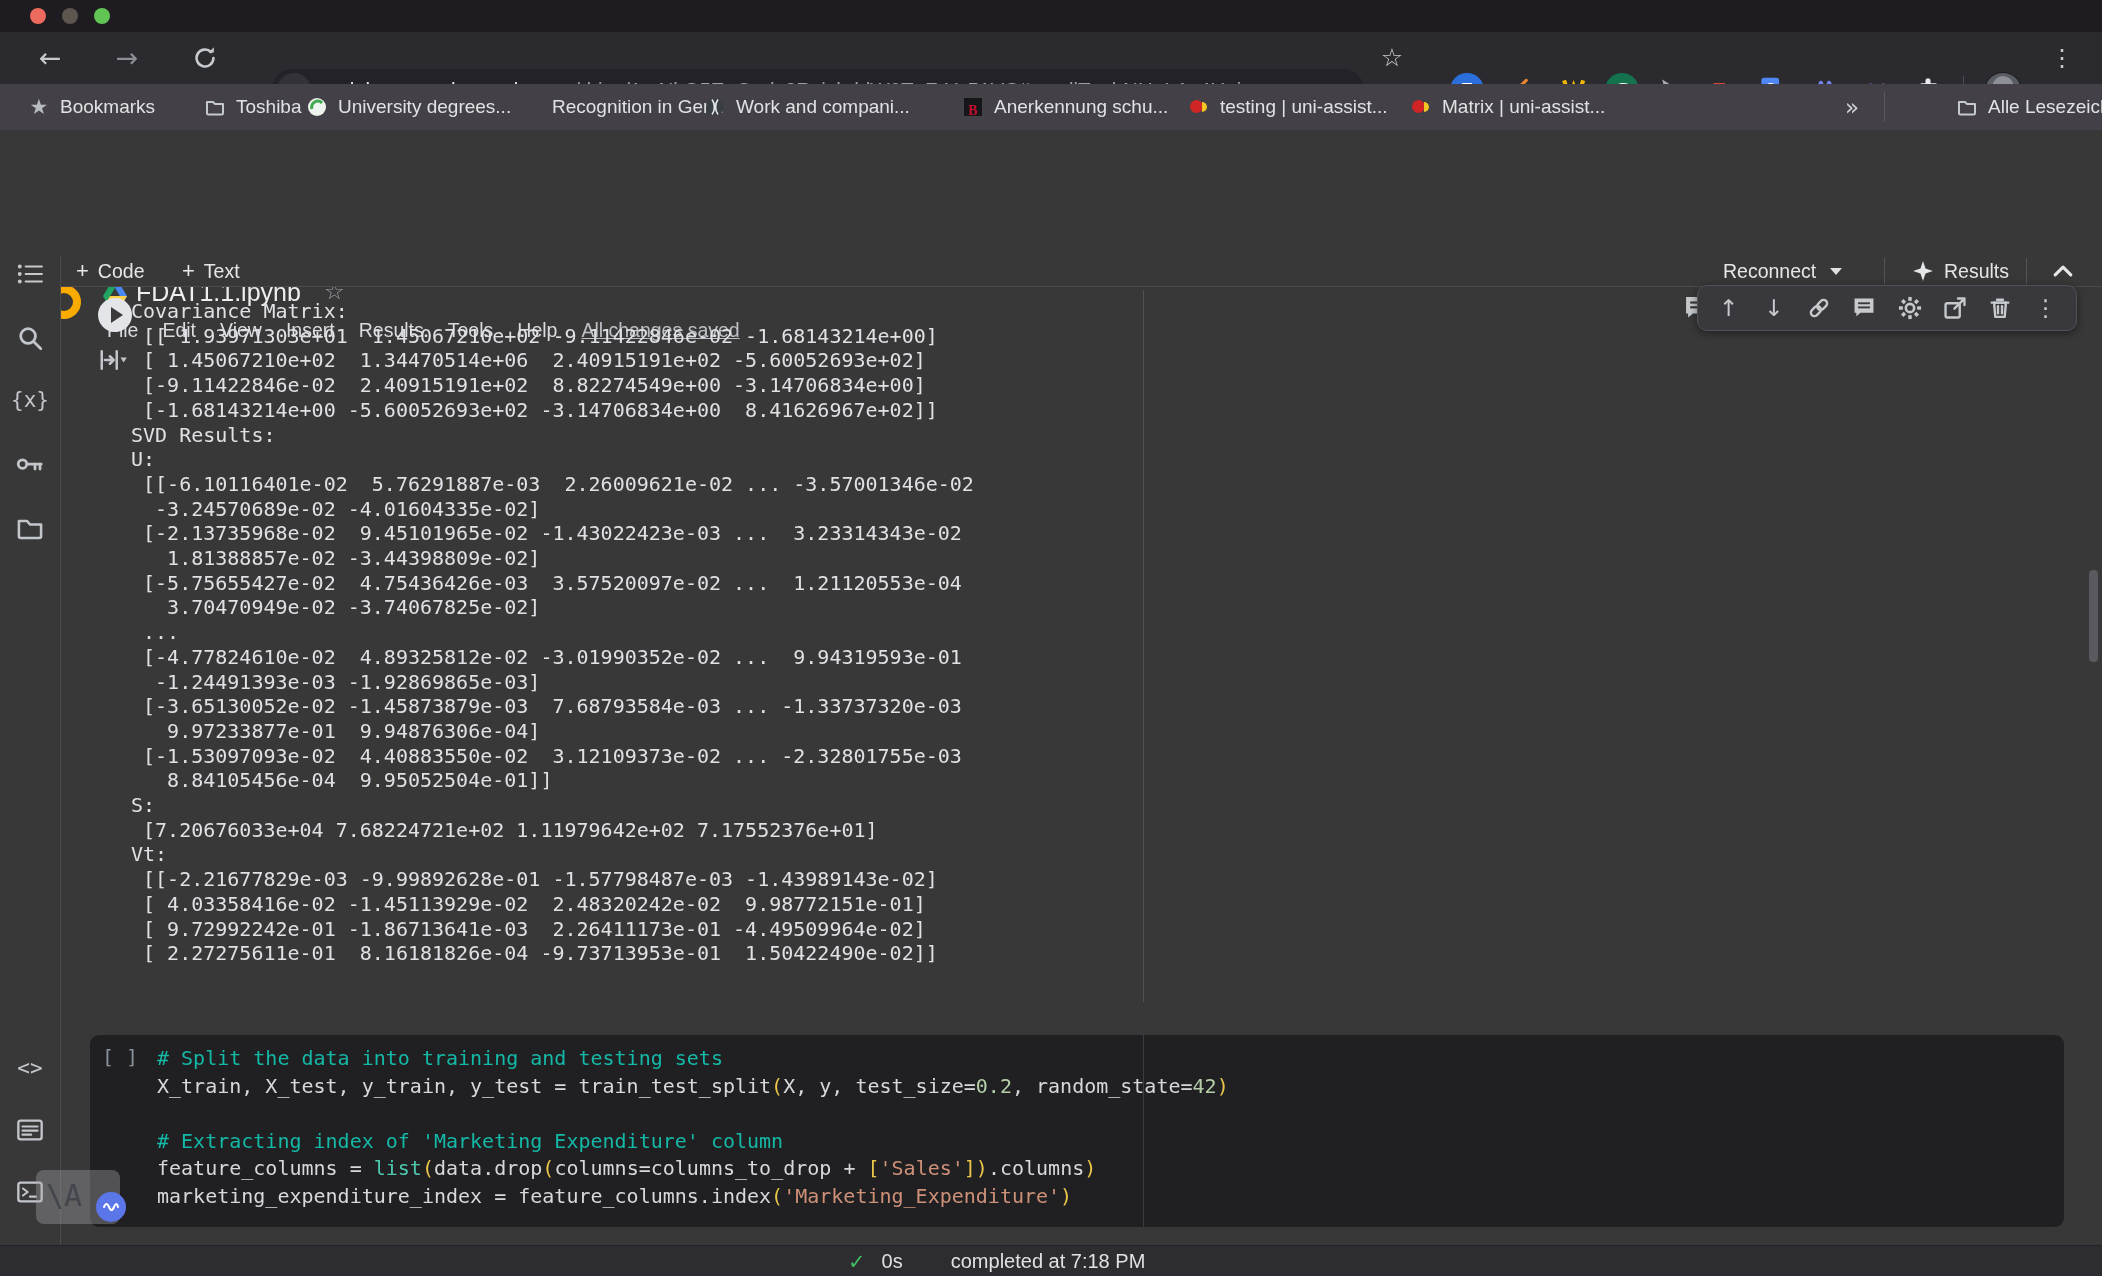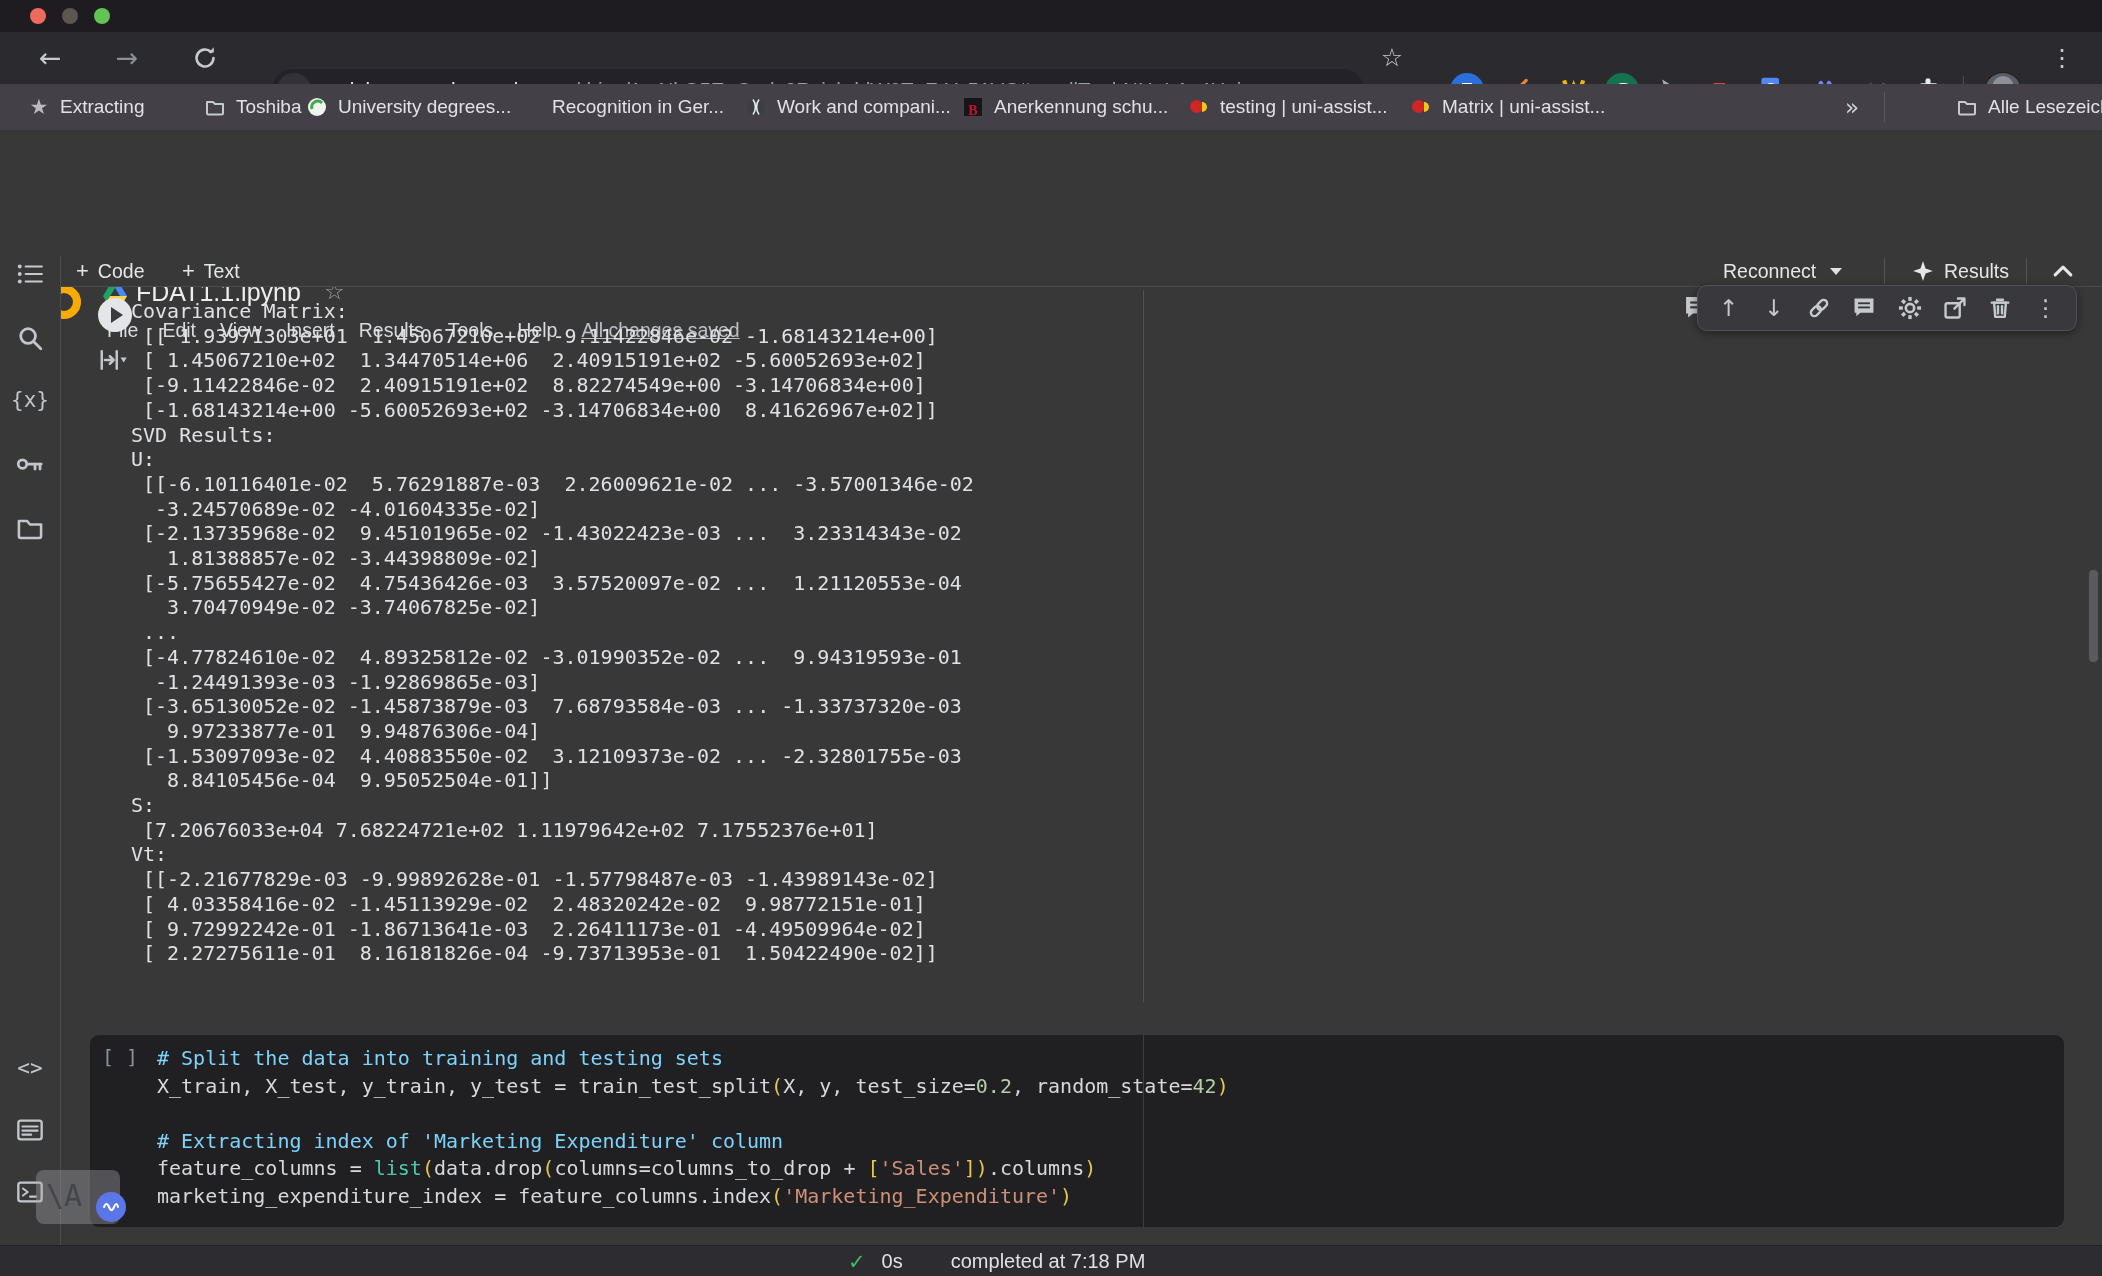--- a/index.html
+++ b/index.html
@@ -66,21 +66,21 @@
   #output-pre{left:41px;top:11px;font-size:20px;line-height:24.7px;color:#dfe1e5;white-space:pre;margin:0;}
   #cell-toolbar{left:1607px;top:-3px;width:378px;height:44px;background:#39393d;border:1px solid #515156;border-radius:10px;
       box-shadow:0 2px 8px rgba(0,0,0,.45);display:flex;align-items:center;justify-content:space-evenly;}
   .ct-ico{color:#c6cacd;font-size:23px;line-height:1;display:flex;align-items:center;justify-content:center;width:30px;height:30px;}
 
   #code-cell{left:90px;top:1035px;width:1974px;height:192px;background:#202023;border-radius:9px;}
   #ruler-2{left:1053px;top:0;width:1px;height:192px;background:#3d3d41;}
   #code-gutter{left:12px;top:10px;font-size:20px;color:#8a9199;}
   #code-pre{left:67px;top:10px;font-size:20px;line-height:27.5px;white-space:pre;}
   .code-line{height:27.5px;}
-  .tok-d{color:#d6d8db;} .tok-c{color:#7dd3fc;} .tok-s{color:#ce9178;}
+  .tok-d{color:#d6d8db;} .tok-c{color:#14b8a6;} .tok-s{color:#ce9178;}
   .tok-n{color:#b5cea8;} .tok-b{color:#4ec9b0;} .tok-p{color:#e9c64a;}
 
   
   #watermark{left:36px;top:1170px;width:84px;height:54px;background:rgba(165,165,170,.38);border-radius:8px;}
   #watermark .wm-txt{position:absolute;left:10px;top:8px;font-size:30px;color:#43464c;}
   #wm-blue{left:96px;top:1192px;width:30px;height:30px;border-radius:50%;background:#5b76e8;display:flex;align-items:center;justify-content:center;}
 
   
   #status-bar{left:0;top:1245px;width:2102px;height:31px;background:#2d2c31;border-top:1px solid #232227;}
   #status-group{left:848px;top:0;height:31px;display:flex;align-items:center;font-size:20px;color:#dfe1e3;}
@@ -189,21 +189,21 @@
         </svg>
     </div>
     <div id="toolbar-divider-v" class="abs"></div>
     <div id="browser-avatar" class="abs"></div>
     <div class="abs navbtn glyph" style="left:2040px;font-size:24px">⋮</div>
   </div>
 
   <div id="bookmarks-bar" class="abs">
     <div class="abs bm" style="left:28px">
       <span class="bm-ico glyph" style="color:#b9bcbf;font-size:21px">★</span>
-      <span>Extracting</span>
+      <span>Bookmarks</span>
     </div>
     <div class="abs bm" style="left:204px">
       <span class="bm-ico">
           <svg width="22" height="22" viewBox="0 0 22 22">
             <path class="ico" d="M3 6 h6 l2 2 h8 v9 a1.5 1.5 0 0 1-1.5 1.5 h-13 A1.5 1.5 0 0 1 3 17 z"></path>
           </svg>
         </span>
       <span>Toshiba</span>
     </div>
     <div class="abs bm" style="left:306px">
@@ -222,21 +222,21 @@
           <i style="background:#fff"></i>
         <i style="background:#fc0"></i>
           <i style="background:#d23"></i>
           <i style="background:#d23"></i>
         <i style="background:#fff"></i>
           <i style="background:#fc0"></i>
           <i style="background:#d23"></i>
       </span>
       <span>Recognition in Ger...</span>
     </div>
-    <div class="abs bm" style="left:745px">
+    <div class="abs bm" style="left:704px">
       <span class="bm-ico">
           <svg width="20" height="20" viewBox="0 0 20 20">
             <circle cx="10" cy="10" r="9" fill="#3a3f45"></circle>
             <path d="M13 2.5 a9 11 0 0 0 0 15 M7 2.5 a9 11 0 0 1 0 15" stroke="#e8eaed" stroke-width="1.6" fill="none"></path>
           </svg>
         </span>
       <span>Work and compani...</span>
     </div>
     <div class="abs bm" style="left:962px">
       <span class="bm-ico">

